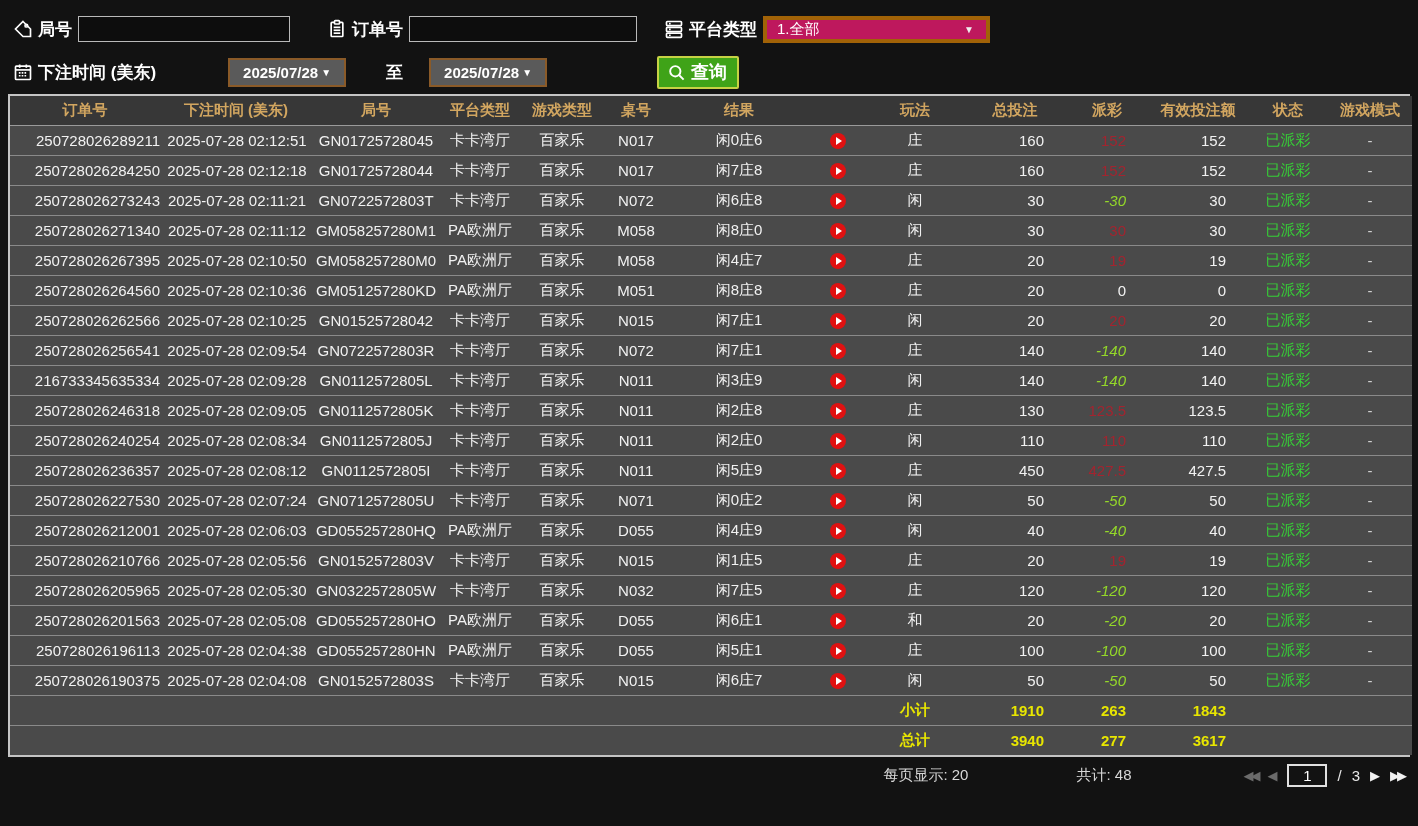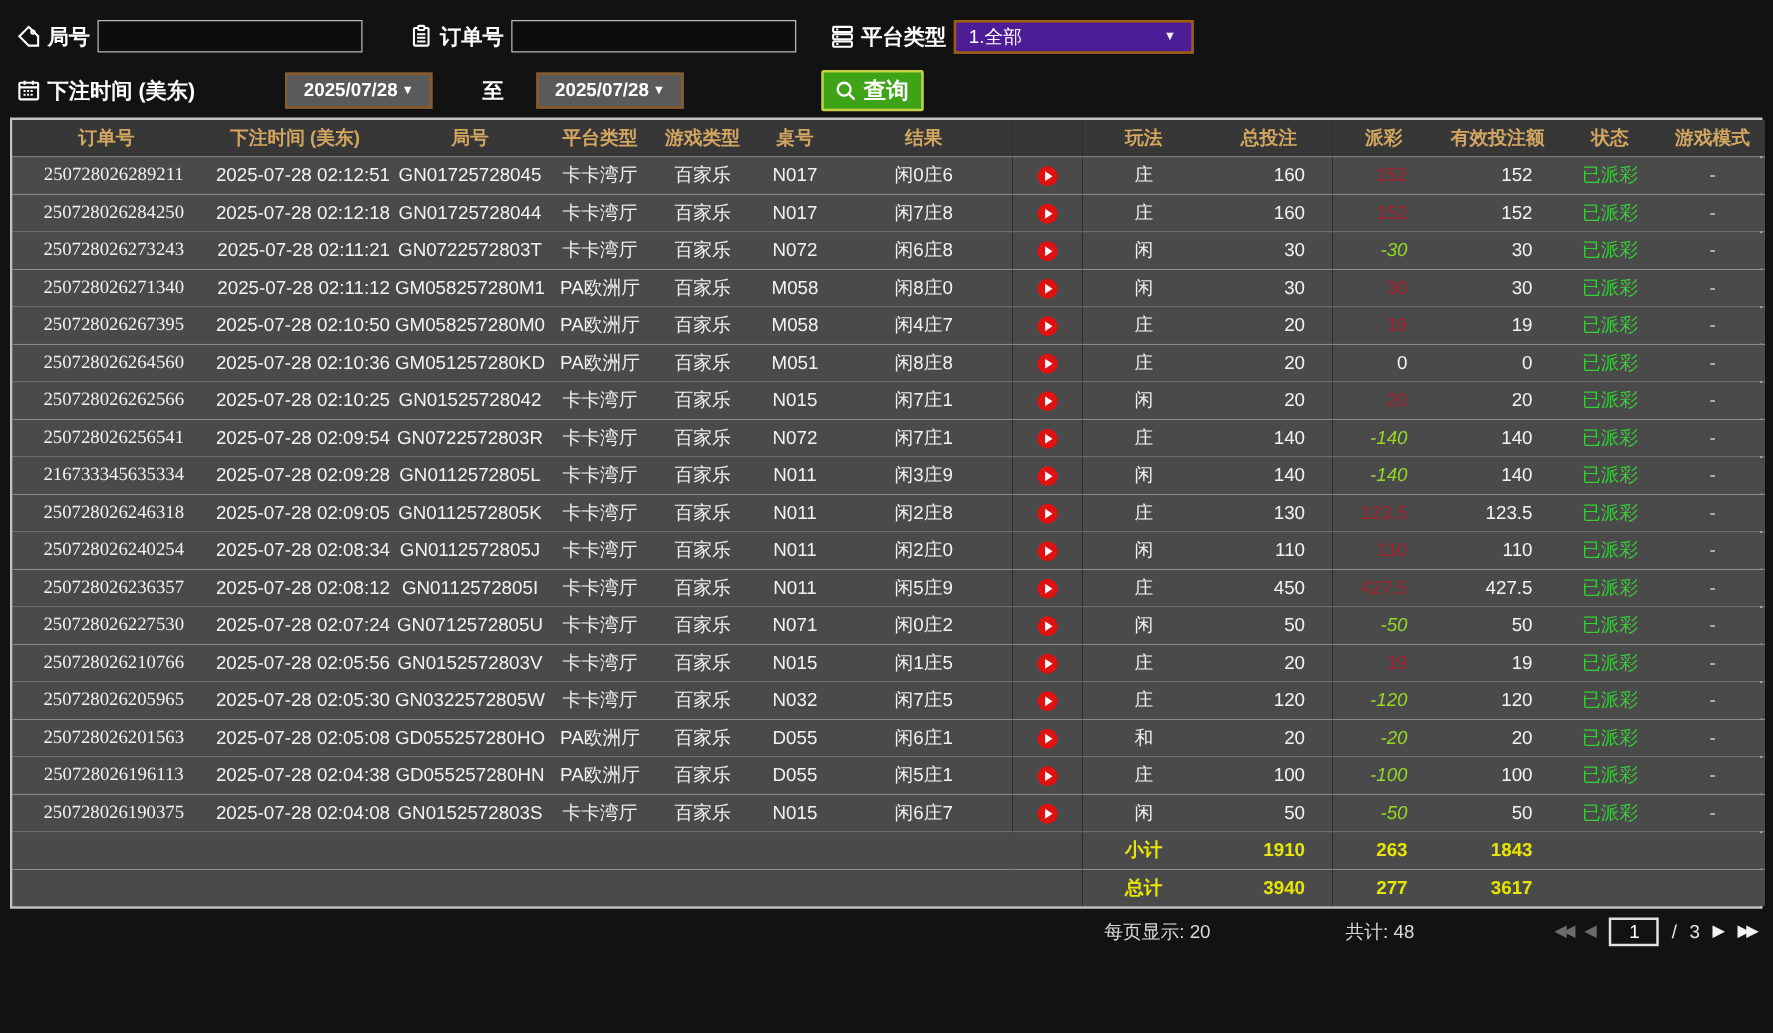--- a/index.html
+++ b/index.html
@@ -20,21 +20,21 @@
   .tb-icon { width: 22px; height: 22px; display: inline-flex; align-items: center; justify-content: center; flex: none; }
   .tb-icon svg { display: block; }
   .text-input {
     background: #0d0d0d; border: 1px solid #b9b9b9; height: 26px;
     color: #fff; font-size: 15px; padding: 0 6px; outline: none;
   }
   .input-round { width: 212px; }
   .input-order { width: 228px; margin-right: 26px; }
   .gap-order { margin-left: 36px; }
   .select-box {
-    width: 192px; height: 27px; background: #4c1d95; border: 2px solid #a16207;
+    width: 227px; height: 27px; background: #be185d; border: 4px solid #a16207;
     display: flex; align-items: center; padding: 0 10px; font-size: 15px; color: #fff;
     position: relative; cursor: pointer;
   }
   .select-box .arrow { position: absolute; right: 12px; font-size: 10px; color: #eee; }
   .date-box {
     width: 118px; height: 29px; background: #5a5a5a; border: 2px solid #8a5a28;
     display: flex; align-items: center; justify-content: center; gap: 3px;
     font-size: 15px; font-weight: bold; color: #fff; cursor: pointer;
   }
   .date-box .arrow { font-size: 10px; }
@@ -54,22 +54,22 @@
     background: #373737; color: #d2a660; font-weight: bold; font-size: 15px;
     height: 29px; border-bottom: 1px solid #9a9a9a; text-align: center; white-space: nowrap;
   }
   tbody td {
     background: #4a4a4a; color: #f2f2f2; font-size: 15px; height: 30px;
     border-bottom: 1px solid #8a8a8a; text-align: center; white-space: nowrap;
     overflow: hidden;
   }
   tr.total-row td { font-weight: bold; color: #e8e600; }
   tr.total-row:last-child td { border-bottom: none; }
-  td.c-order { text-align: center; padding-left: 12px; font-family: Liberation Serif, serif; }
-  td.c-time  { text-align: right; padding-left: 2px; }
+  td.c-order { text-align: right; padding-left: 12px; }
+  td.c-time  { text-align: center; padding-left: 2px; }
   td.c-num   { text-align: right; padding-right: 22px; }
   td.payout-pos { color: #a3242f; }
   td.payout-neg { color: #94d829; font-style: italic; }
   td.payout-zero { color: #f2f2f2; }
   td.c-status { color: #37cd37; font-weight: normal; }
   td.c-mode { color: #cfcfcf; }
   .play-icon {
     display: inline-flex; width: 16px; height: 16px; border-radius: 50%;
     background: #e01111; align-items: center; justify-content: center; cursor: pointer;
   }
@@ -408,20 +408,36 @@
           <td>闲0庄2</td>
           <td><span class="play-icon"></span></td>
           <td>闲</td>
           <td class="c-num">50</td>
           <td class="c-num payout-neg">-50</td>
           <td class="c-num">50</td>
           <td class="c-status">已派彩</td>
           <td class="c-mode">-</td>
         </tr>
         <tr>
+          <td class="c-order">250728026212001</td>
+          <td class="c-time">2025-07-28 02:06:03</td>
+          <td>GD055257280HQ</td>
+          <td>PA欧洲厅</td>
+          <td>百家乐</td>
+          <td>D055</td>
+          <td>闲4庄9</td>
+          <td><span class="play-icon"></span></td>
+          <td>闲</td>
+          <td class="c-num">40</td>
+          <td class="c-num payout-neg">-40</td>
+          <td class="c-num">40</td>
+          <td class="c-status">已派彩</td>
+          <td class="c-mode">-</td>
+        </tr>
+        <tr>
           <td class="c-order">250728026210766</td>
           <td class="c-time">2025-07-28 02:05:56</td>
           <td>GN0152572803V</td>
           <td>卡卡湾厅</td>
           <td>百家乐</td>
           <td>N015</td>
           <td>闲1庄5</td>
           <td><span class="play-icon"></span></td>
           <td>庄</td>
           <td class="c-num">20</td>

